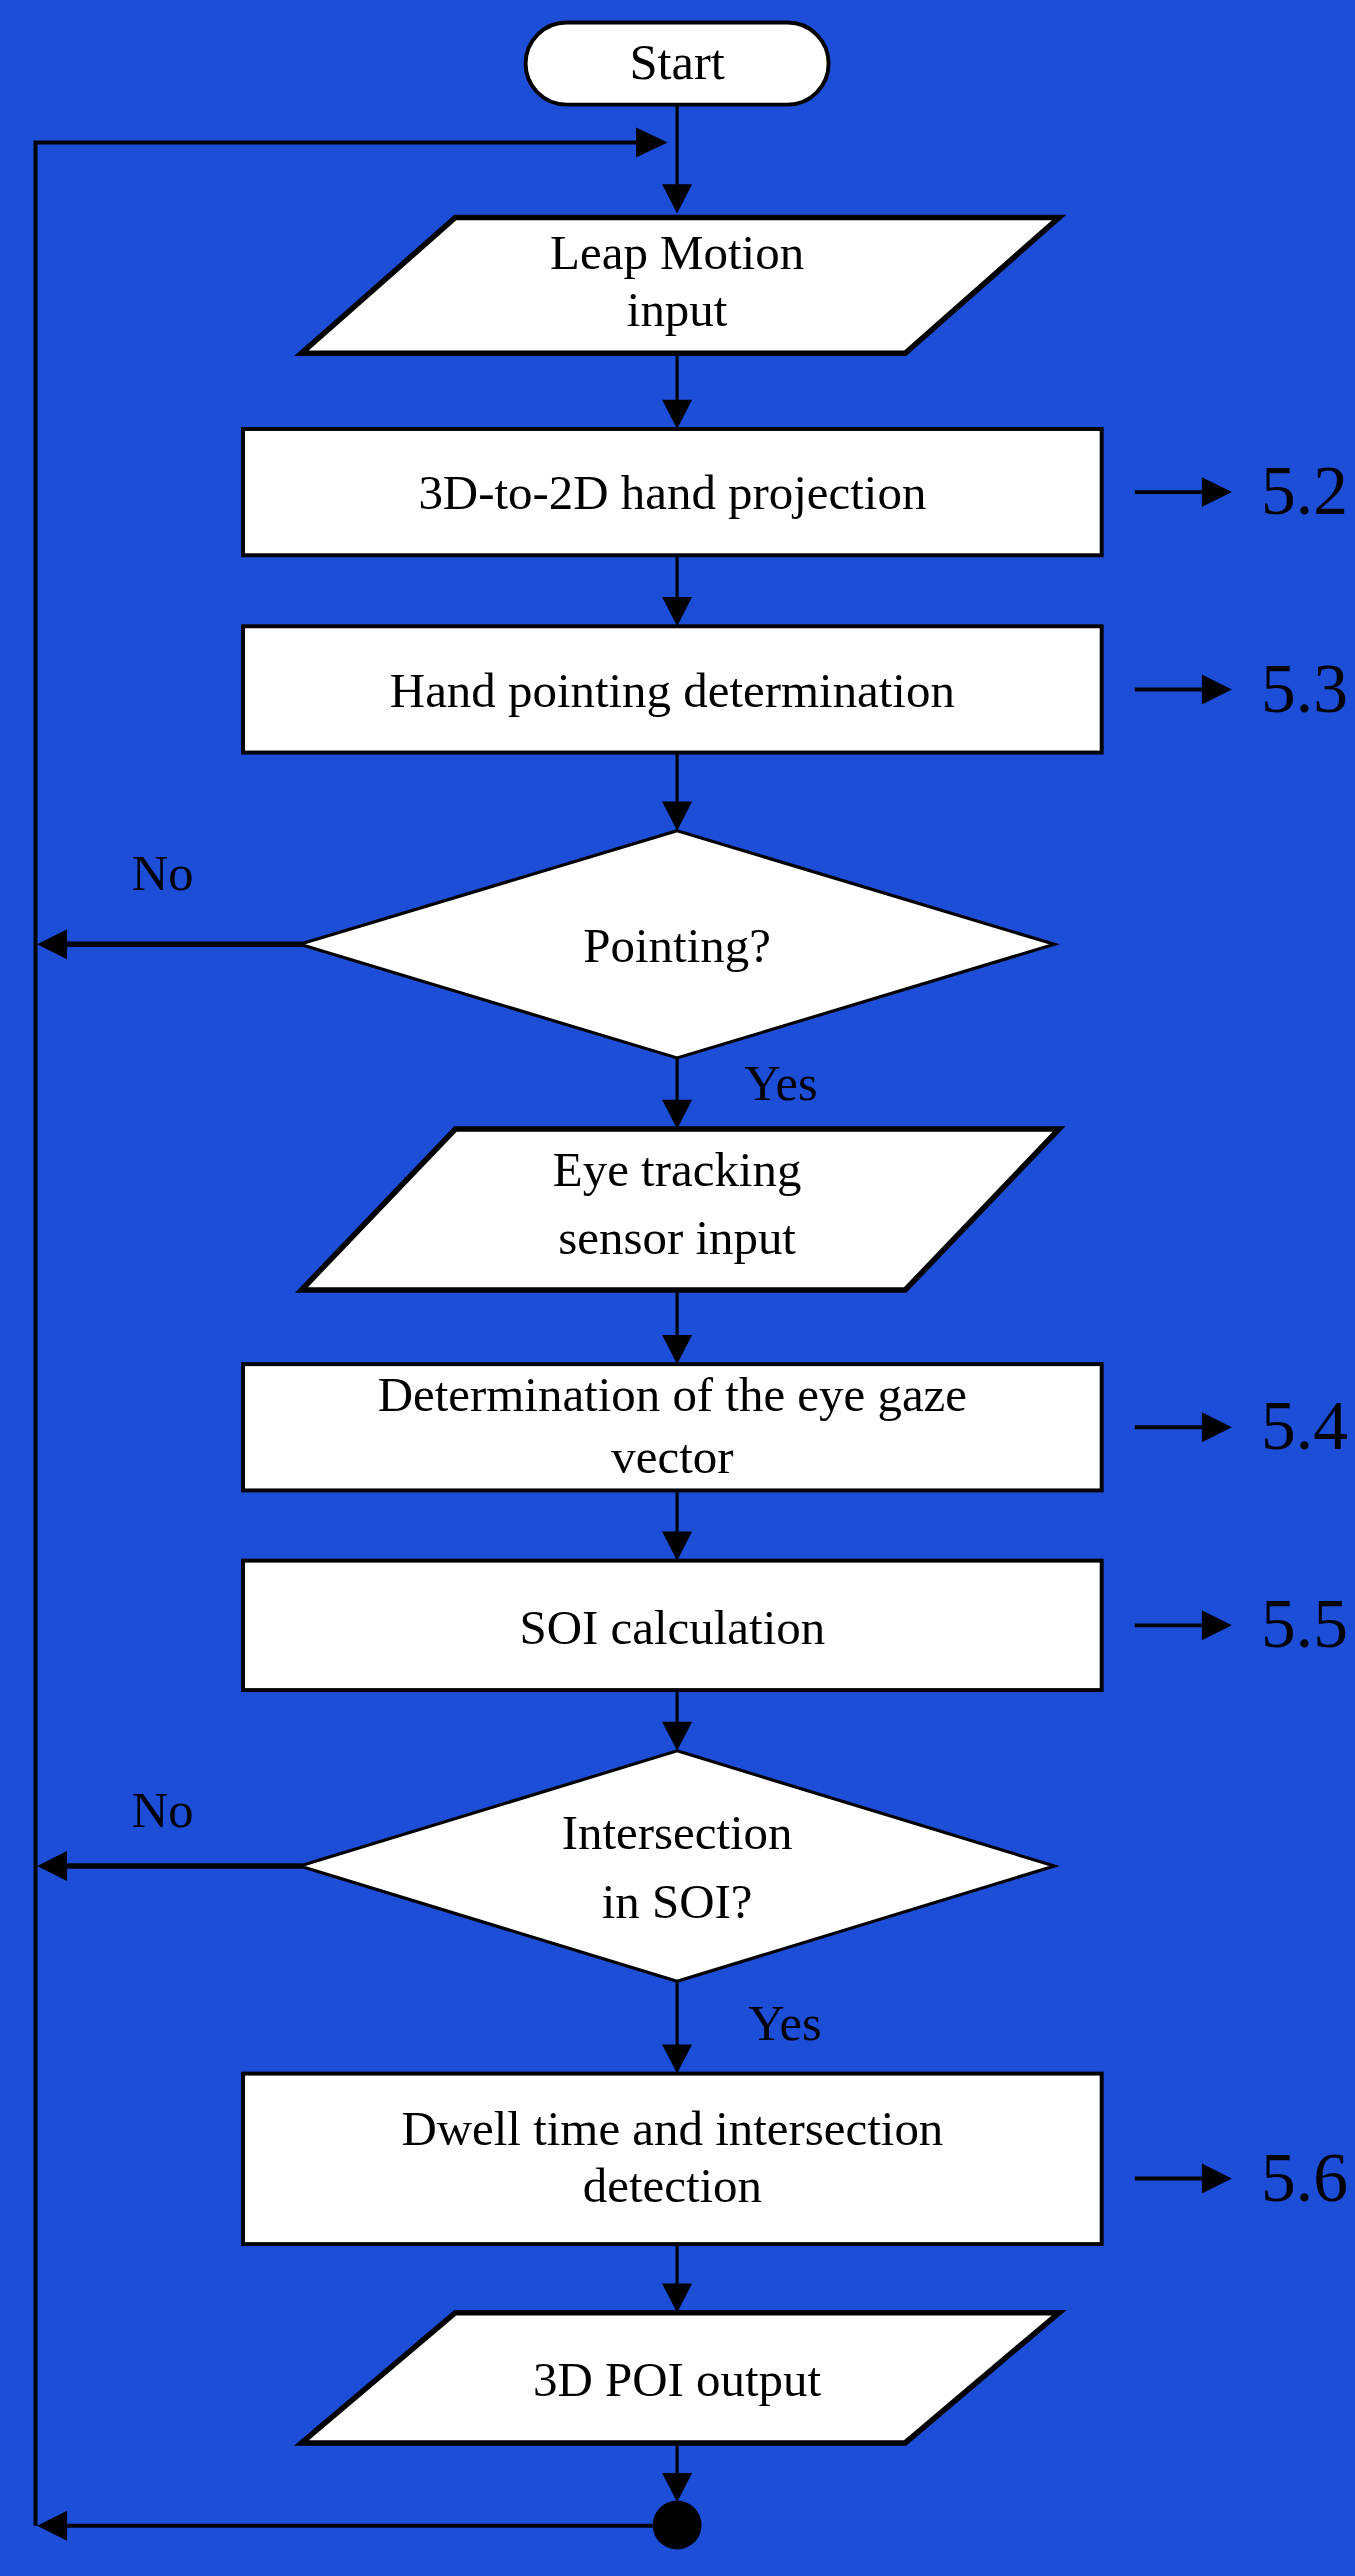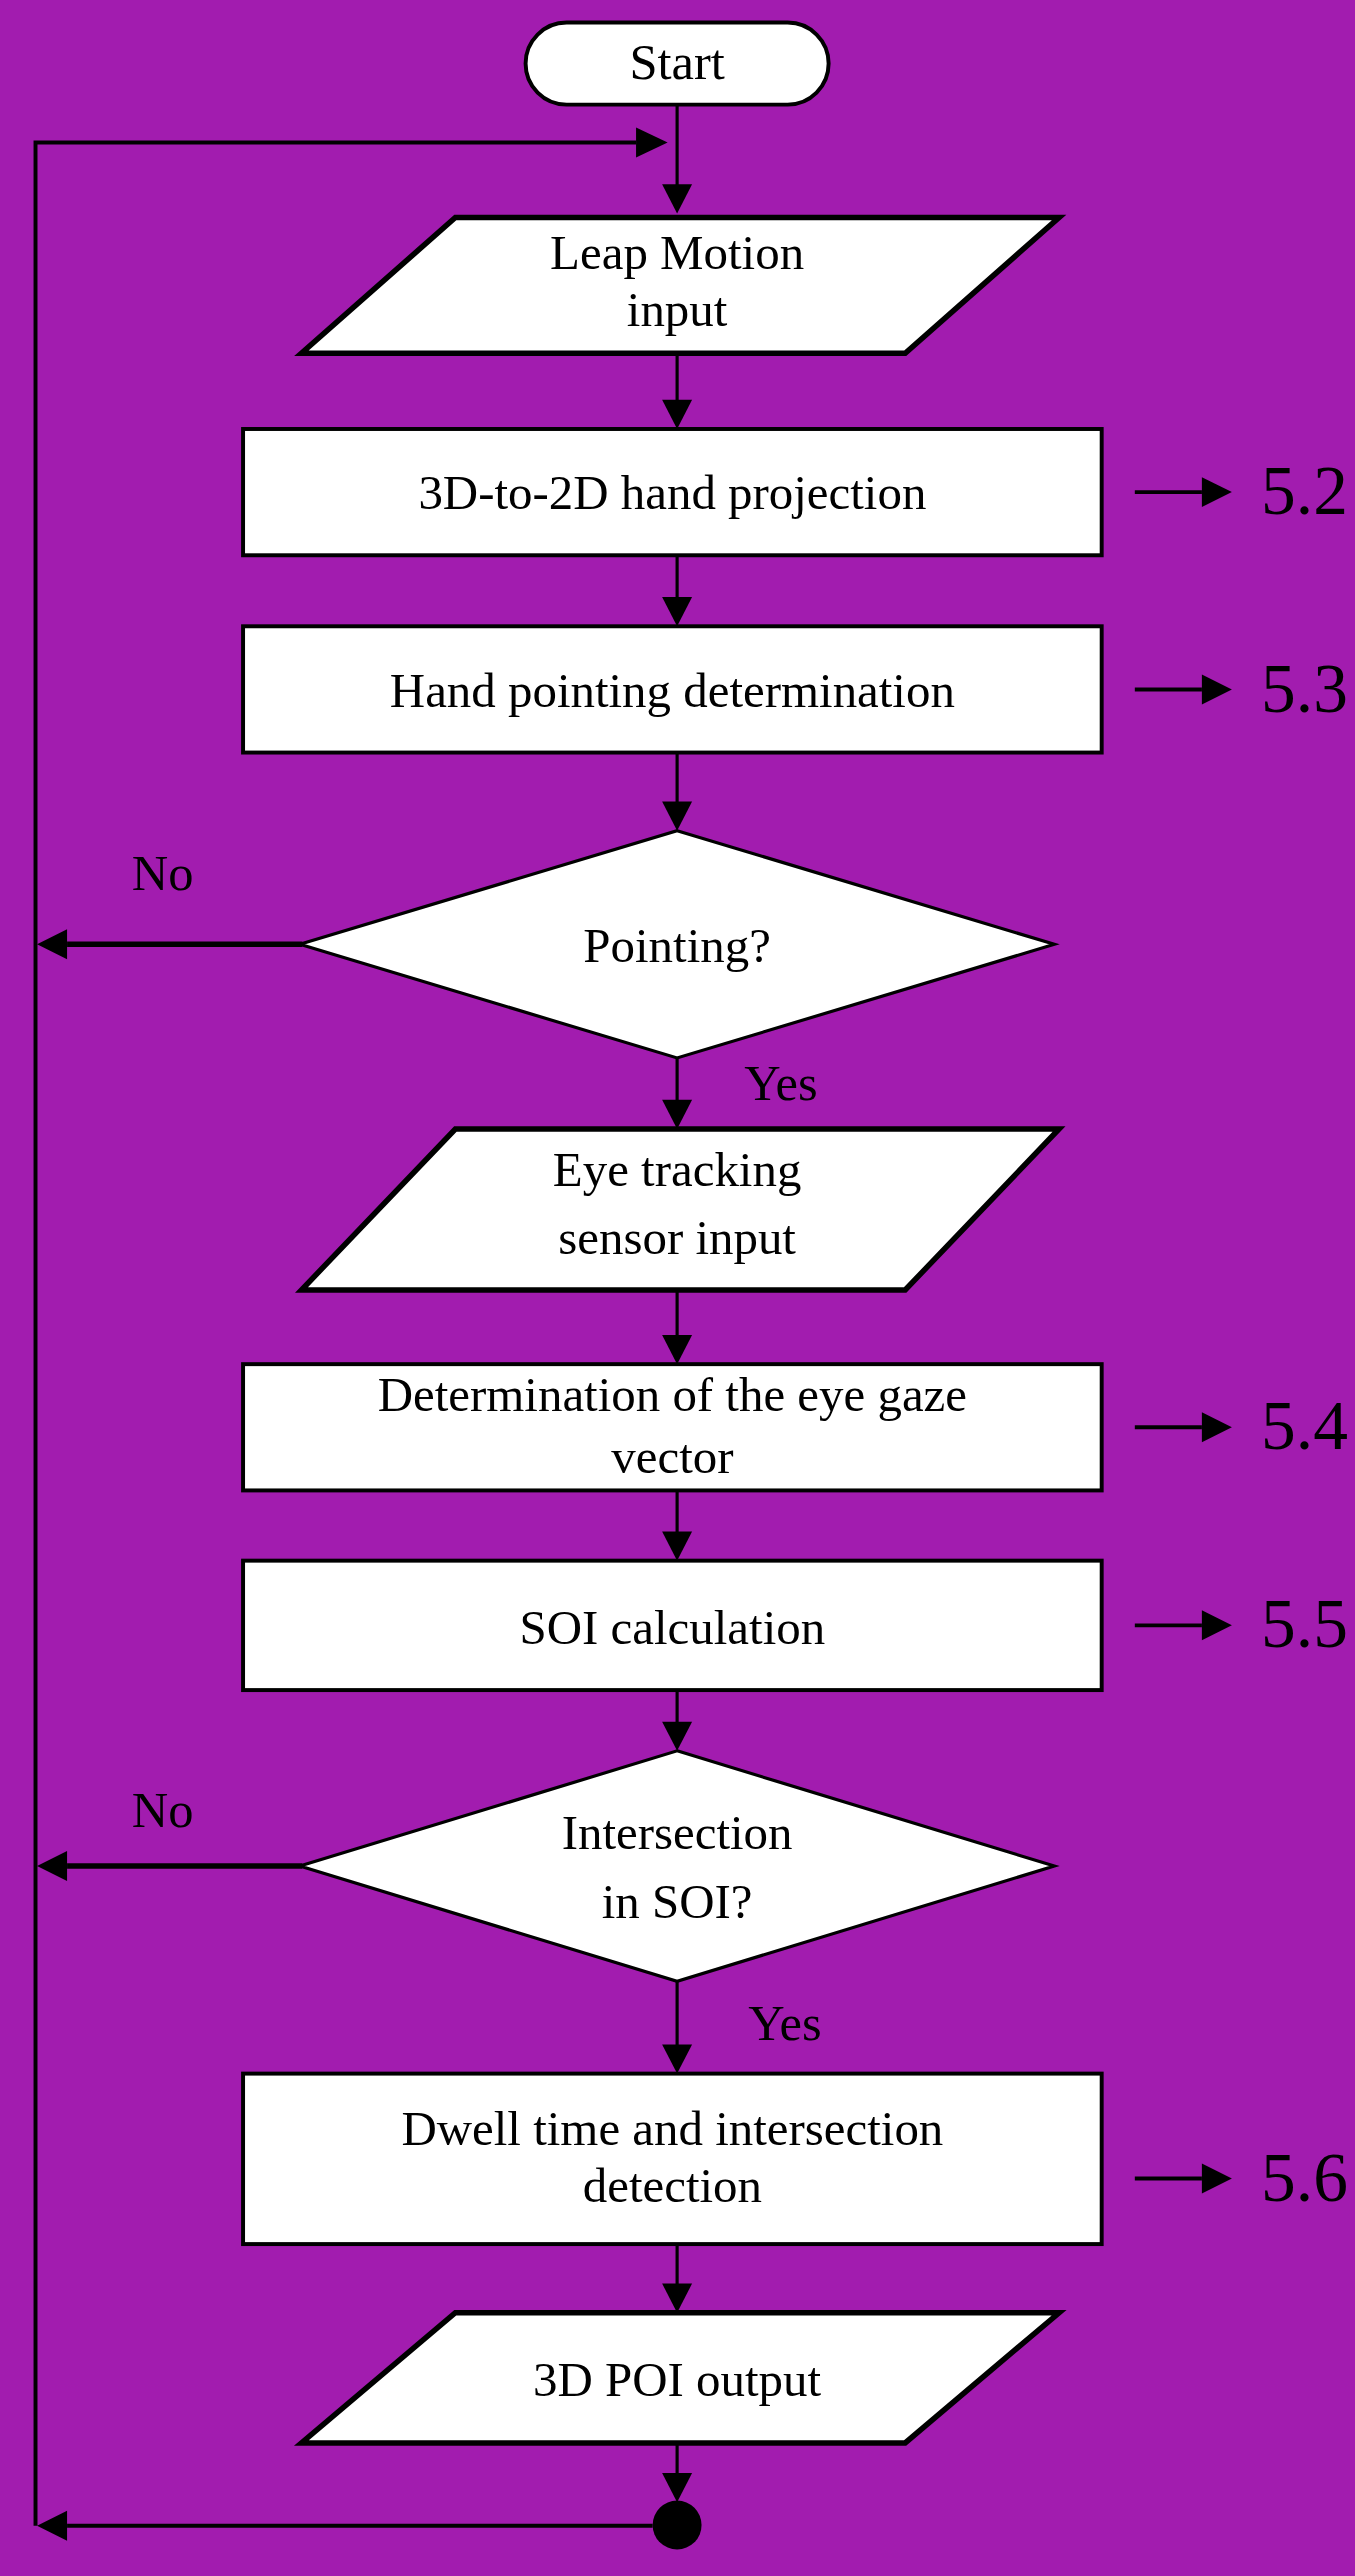--- a/index.html
+++ b/index.html
@@ -1,16 +1,16 @@
 <!DOCTYPE html>
 <html style="font-size:12.6px"><head>
 <meta charset="utf-8">
 <style>
   html, body { margin: 0; padding: 0; background: #ffffff; }
-  .page { width: 1355px; height: 2576px; background: #a21caf; position: relative; }
+  .page { width: 1355px; height: 2576px; background: #1d4ed8; position: relative; }
   svg { display: block; }
   .shape { fill: #ffffff; stroke: #000000; }
   .rect  { stroke-width: 5; }
   .para  { stroke-width: 7; }
   .diam  { stroke-width: 4; }
   .term  { stroke-width: 5; }
   .flow       { stroke: #000000; stroke-width: 4; fill: none; }
   .flow-thick { stroke: #000000; stroke-width: 7; fill: none; }
   .feedback   { stroke: #000000; stroke-width: 5; fill: none; }
   .ah { fill: #000000; stroke: none; }

